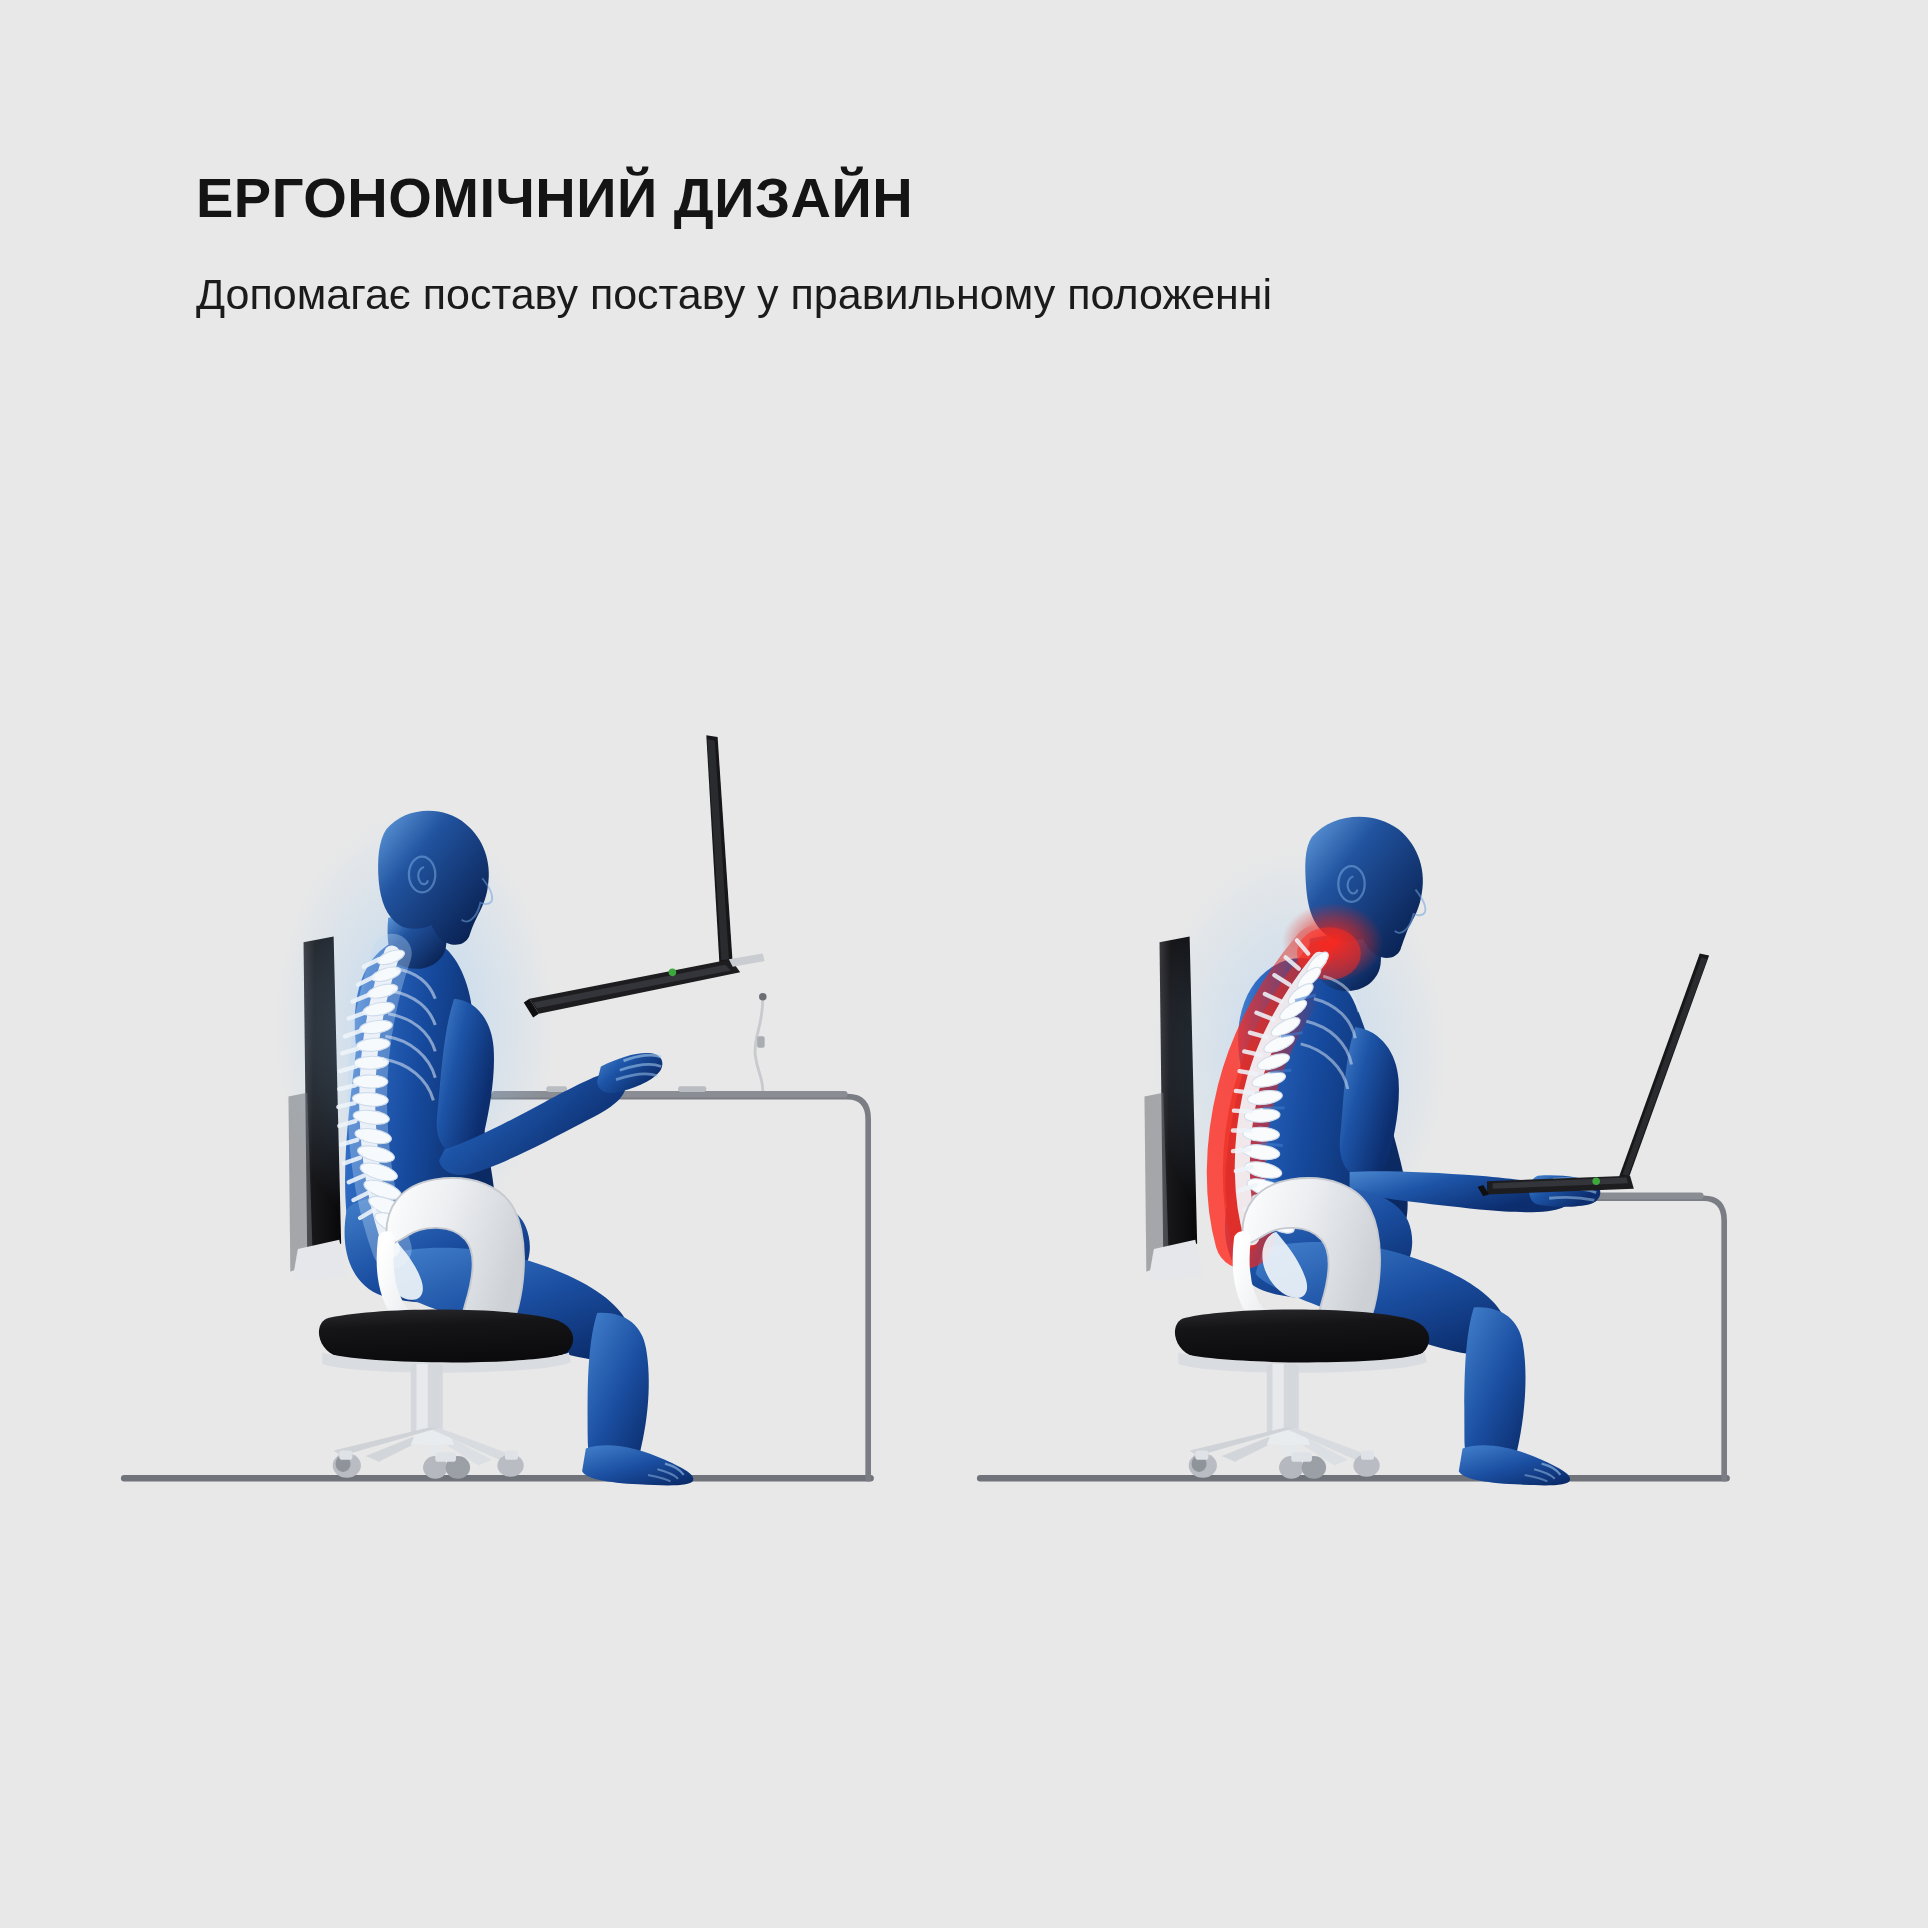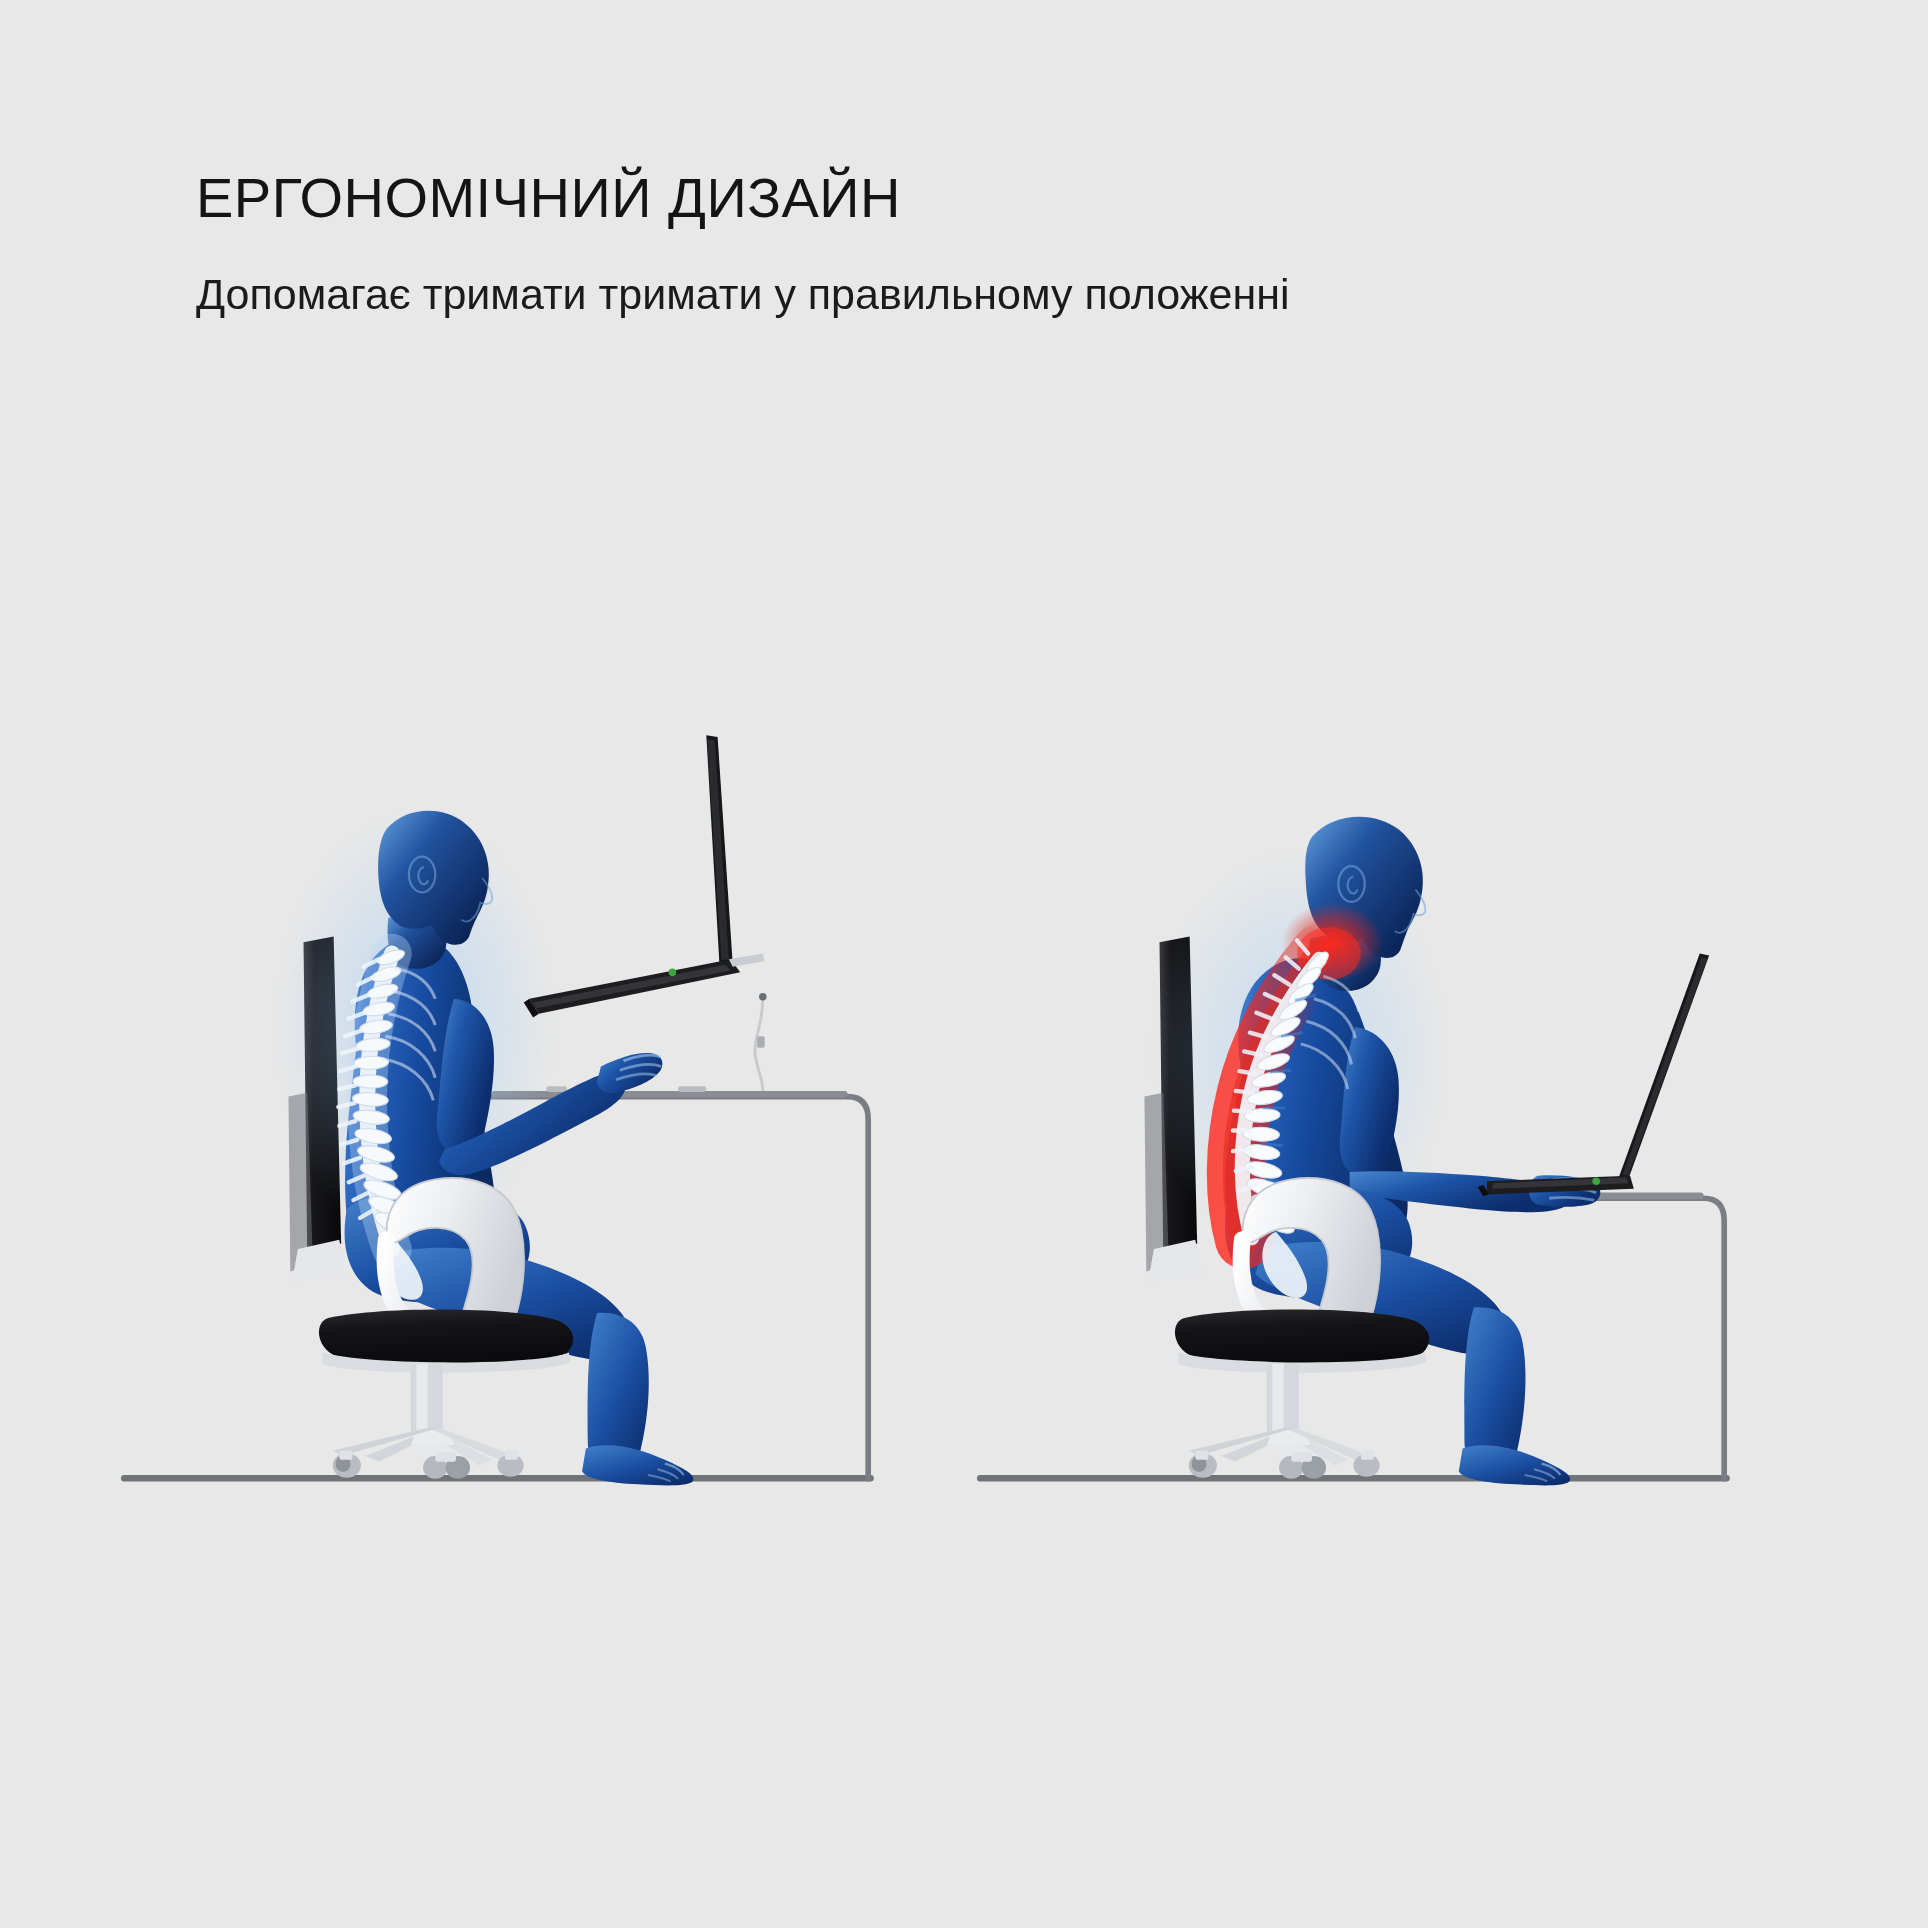--- a/index.html
+++ b/index.html
@@ -17,21 +17,21 @@
 
   
   #header {
     position: absolute;
     left: 196px;
     top: 169px;
     width: 1601px;
   }
   #title {
     font-size: 56px;
-    font-weight: 400;
+    font-weight: 700;
     letter-spacing: 0.5px;
     color: #141414;
     line-height: 1.05;
     margin: 0;
     white-space: nowrap;
   }
   #subtitle {
     font-size: 43px;
     font-weight: 400;
     color: #1b1b1b;
@@ -54,21 +54,21 @@
   .scene svg { display: block; width: 100%; height: 100%; }
 
   
   .nosel { user-select: none; }
 </style>
 </head>
 <body>
 
 <div id="header">
   <h1 id="title" class="nosel">ЕРГОНОМІЧНИЙ ДИЗАЙН</h1>
-  <p id="subtitle" class="nosel">Допомагає тримати тримати у правильному положенні</p>
+  <p id="subtitle" class="nosel">Допомагає поставу поставу у правильному положенні</p>
 </div>
 
 <div class="scene" id="scene-left">
 <svg viewBox="0 0 900 930" xmlns="http://www.w3.org/2000/svg">
   <defs>
 
     <linearGradient id="bodyGradL" x1="0" y1="0" x2="1" y2="0.3">
       <stop offset="0%" stop-color="#6ea4de"></stop>
       <stop offset="18%" stop-color="#2f6cc4"></stop>
       <stop offset="55%" stop-color="#164a9e"></stop>

